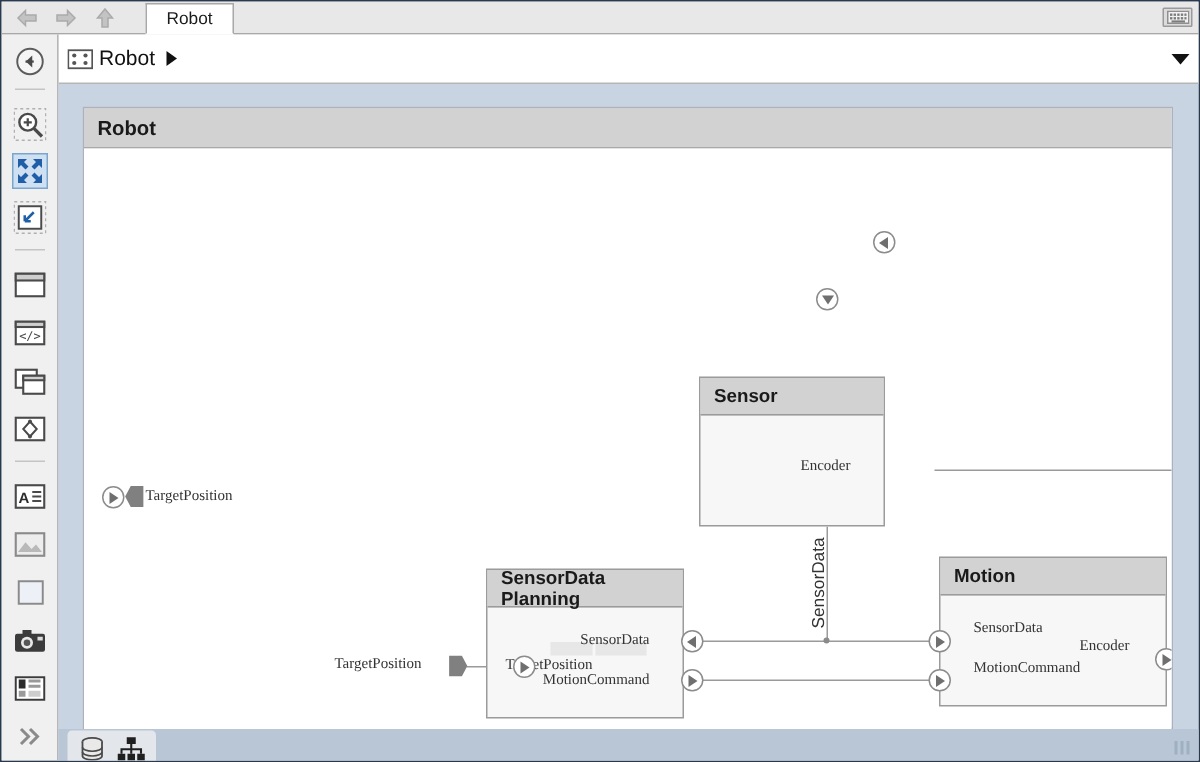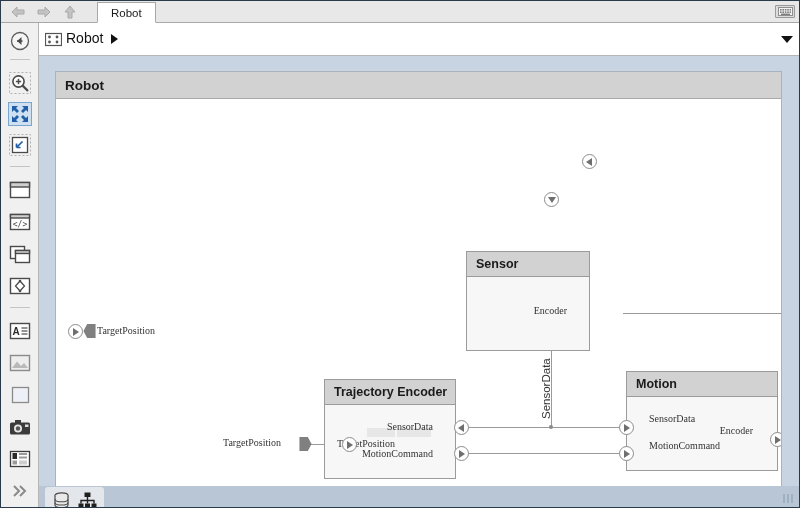--- a/index.html
+++ b/index.html
@@ -484,21 +484,21 @@
         </div>
 
         <div class="port" style="left:488px; top:93px;">
           <span class="tri tri-d"></span>
         </div>
 
         <div class="vlabel" style="left:484px; top:320px;">SensorData</div>
 
         <div class="block" id="blk-traj" style="left:268px; top:280px; width:132px; height:100px;">
           <div class="block-hdr">
-            <span>Trajectory Encoder</span>
+            <span>SensorData Planning</span>
           </div>
 
           <div class="ghost" style="left:42px; top:48px; width:28px; height:9px;"></div>
           <div class="ghost" style="left:72px; top:48px; width:34px; height:9px;"></div>
 
           <div class="port-label" style="left:12px; top:58px;">TargetPosition</div>
           <div class="port-label right" style="right:22px; top:41px;">SensorData</div>
           <div class="port-label right" style="right:22px; top:68px;">MotionCommand</div>
         </div>
 

